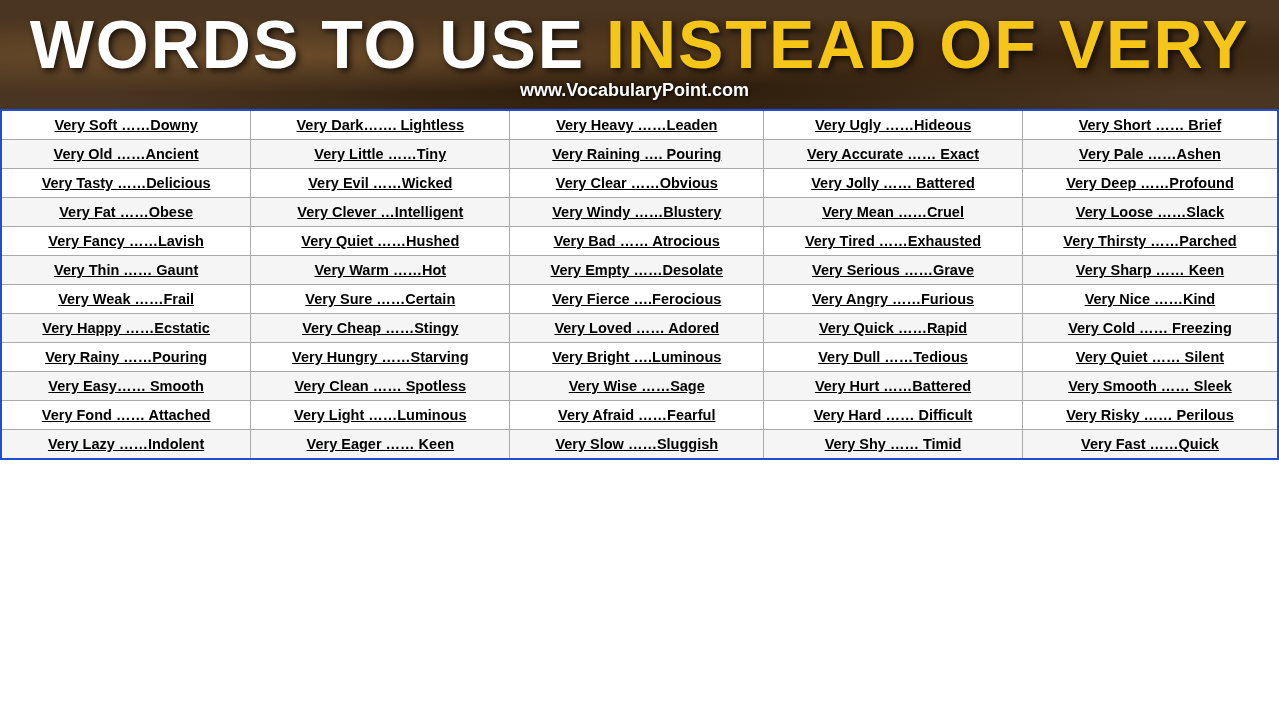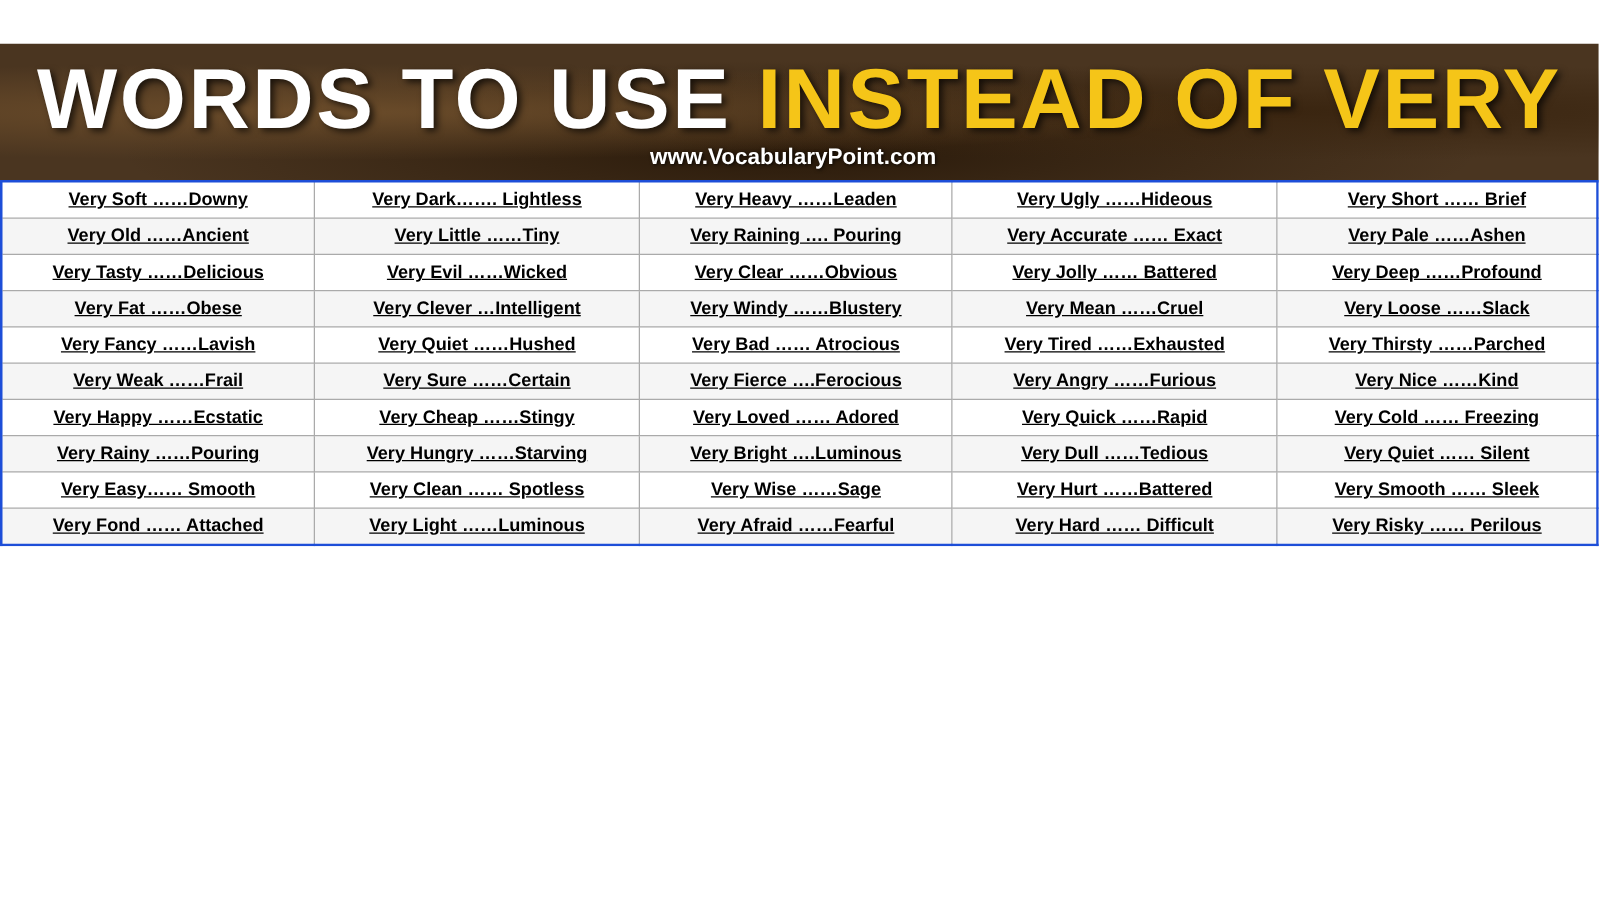--- a/index.html
+++ b/index.html
@@ -10,21 +10,20 @@
     }
 
     .header {
       background: #4a3520;
       background-image: 
         radial-gradient(ellipse at 20% 50%, #6b4c2a 0%, transparent 50%),
         radial-gradient(ellipse at 80% 50%, #3a2510 0%, transparent 50%),
         radial-gradient(ellipse at 50% 80%, #2a1a0a 0%, transparent 60%);
       padding: 10px 20px 8px 20px;
       text-align: center;
-      margin-top: 35px;
     }
 
     .header-title {
       font-size: 68px;
       font-weight: 900;
       letter-spacing: 2px;
       line-height: 1;
       text-transform: uppercase;
     }
 
@@ -118,20 +117,27 @@
           <td>Very Loose ……Slack</td>
         </tr>
         <tr>
           <td>Very Fancy ……Lavish</td>
           <td>Very Quiet ……Hushed</td>
           <td>Very Bad …… Atrocious</td>
           <td>Very Tired ……Exhausted</td>
           <td>Very Thirsty ……Parched</td>
         </tr>
         <tr>
+          <td>Very Thin …… Gaunt</td>
+          <td>Very Warm ……Hot</td>
+          <td>Very Empty ……Desolate</td>
+          <td>Very Serious ……Grave</td>
+          <td>Very Sharp …… Keen</td>
+        </tr>
+        <tr>
           <td>Very Weak ……Frail</td>
           <td>Very Sure ……Certain</td>
           <td>Very Fierce ….Ferocious</td>
           <td>Very Angry ……Furious</td>
           <td>Very Nice ……Kind</td>
         </tr>
         <tr>
           <td>Very Happy ……Ecstatic</td>
           <td>Very Cheap ……Stingy</td>
           <td>Very Loved …… Adored</td>
@@ -152,15 +158,22 @@
           <td>Very Hurt ……Battered</td>
           <td>Very Smooth …… Sleek</td>
         </tr>
         <tr>
           <td>Very Fond …… Attached</td>
           <td>Very Light ……Luminous</td>
           <td>Very Afraid ……Fearful</td>
           <td>Very Hard …… Difficult</td>
           <td>Very Risky …… Perilous</td>
         </tr>
+        <tr>
+          <td>Very Lazy ……Indolent</td>
+          <td>Very Eager …… Keen</td>
+          <td>Very Slow ……Sluggish</td>
+          <td>Very Shy …… Timid</td>
+          <td>Very Fast ……Quick</td>
+        </tr>
       </tbody>
   </table>
 </div>
 
 </body></html>

